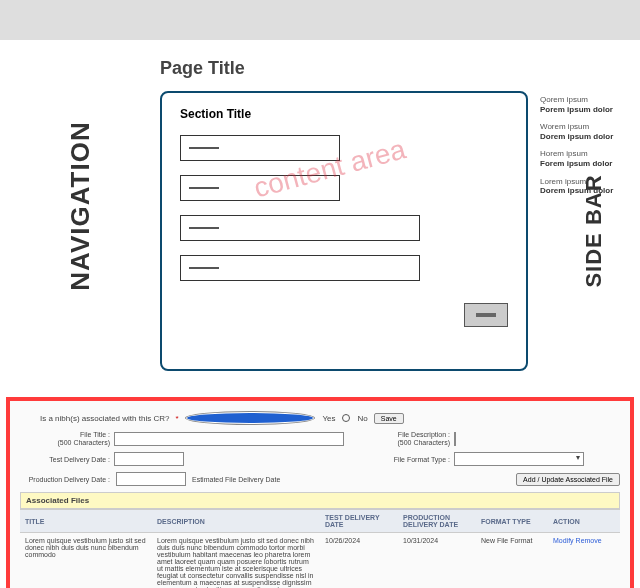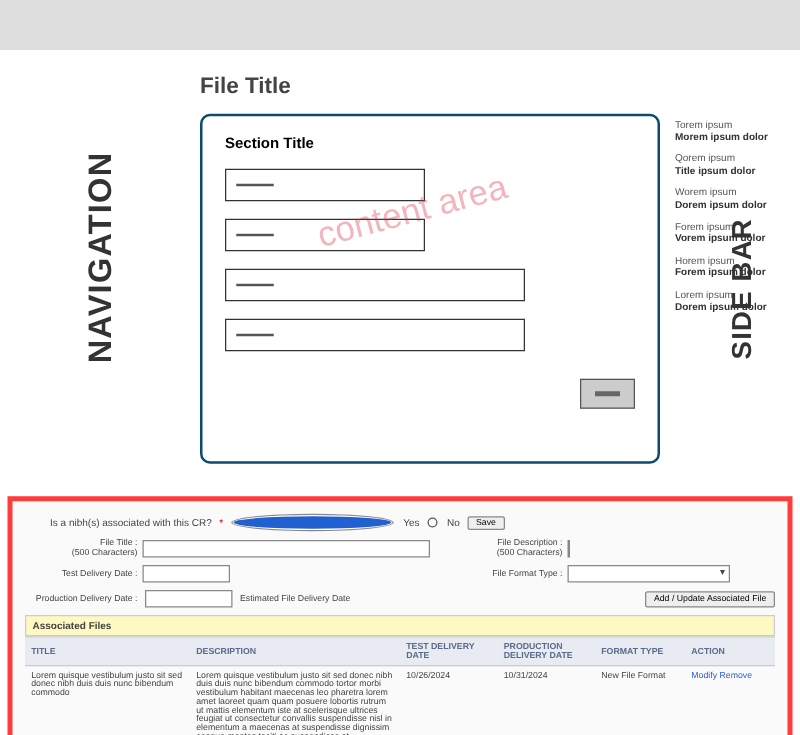--- a/index.html
+++ b/index.html
@@ -51,21 +51,21 @@
 </head>
 <body>
 
 <div class="top-bar"></div>
 
 <div class="upper">
   <div class="nav-col">
     <div class="nav-label">NAVIGATION</div>
   </div>
   <div class="main-col">
-    <div class="page-title">File Title</div>
+    <div class="page-title">Page Title</div>
     <div class="content-area">
       <div class="card">
         <div class="section-title">Section Title</div>
         <div class="watermark">content area</div>
         <div class="field short">
             <div class="line"></div>
           </div>
         <div class="field short">
             <div class="line"></div>
           </div>
@@ -75,34 +75,26 @@
         <div class="field wide">
             <div class="line"></div>
           </div>
         <div class="btn-form">
             <div class="bline"></div>
           </div>
       </div>
       <div class="side-col">
         <div class="side-label">SIDE BAR</div>
         <div class="side-item">
-            <div class="l1">Torem ipsum</div>
-            <div class="l2">Morem ipsum dolor</div>
-          </div>
-        <div class="side-item">
             <div class="l1">Qorem ipsum</div>
-            <div class="l2">Title ipsum dolor</div>
+            <div class="l2">Porem ipsum dolor</div>
           </div>
         <div class="side-item">
             <div class="l1">Worem ipsum</div>
             <div class="l2">Dorem ipsum dolor</div>
-          </div>
-        <div class="side-item">
-            <div class="l1">Forem ipsum</div>
-            <div class="l2">Vorem ipsum dolor</div>
           </div>
         <div class="side-item">
             <div class="l1">Horem ipsum</div>
             <div class="l2">Forem ipsum dolor</div>
           </div>
         <div class="side-item">
             <div class="l1">Lorem ipsum</div>
             <div class="l2">Dorem ipsum dolor</div>
           </div>
       </div>

